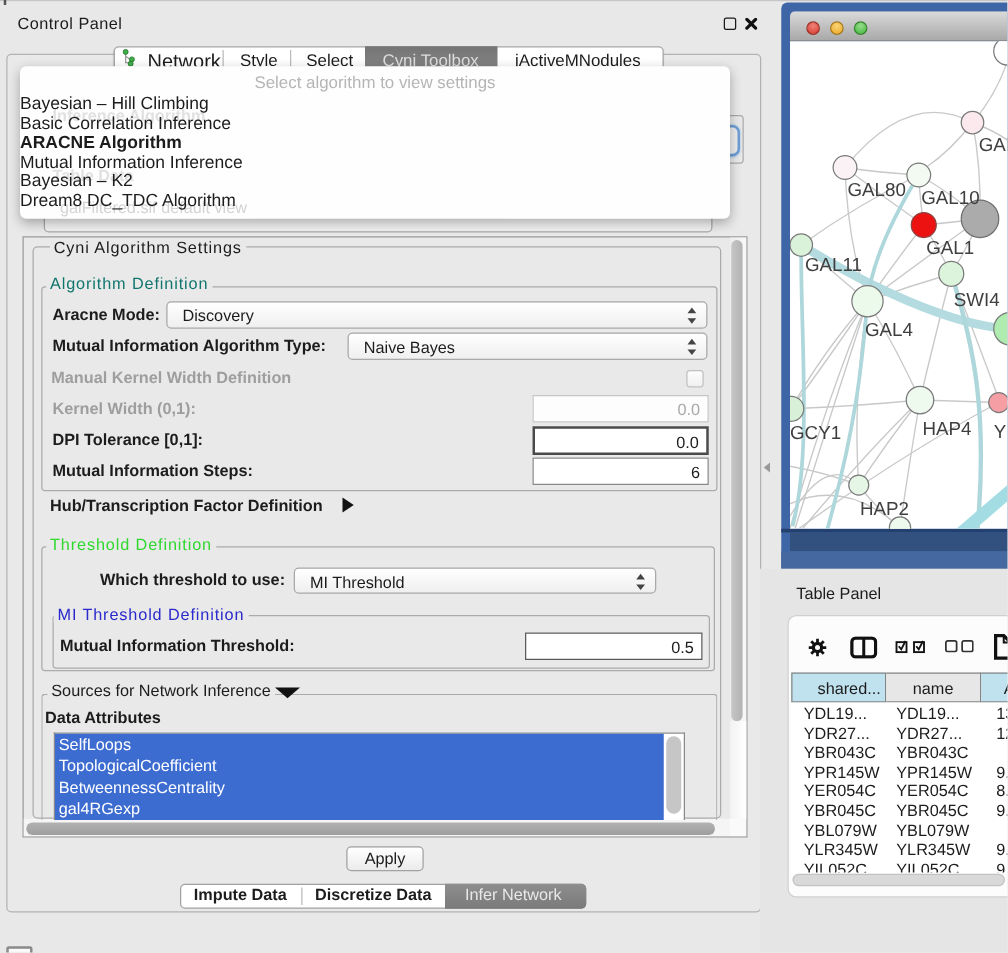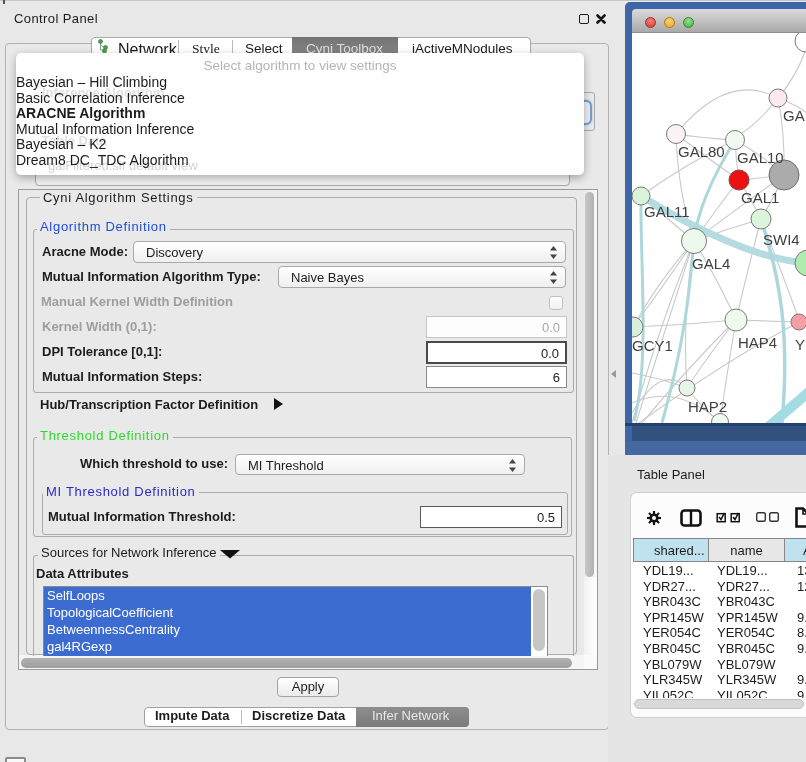--- a/index.html
+++ b/index.html
@@ -30,21 +30,21 @@
 <div class="abs" style="left:178px;top:40px;width:1px;height:14px;background:#bbb;"></div>
 <div class="abs" style="left:232px;top:40px;width:1px;height:14px;background:#bbb;"></div>
 <div class="abs" style="left:292px;top:37px;width:106px;height:20px;background:linear-gradient(#747474,#868686);"></div>
 <svg class="abs" style="left:98px;top:39px;" width="12" height="15" viewBox="0 0 12 15">
  <path d="M2.5 3 L2.5 11 L6 11 M2.5 6 L7 9" stroke="#9a9a9a" stroke-width="1" fill="none"></path>
  <circle cx="2.5" cy="2.5" r="2" fill="#3fae49" stroke="#2a7c33" stroke-width="0.7"></circle>
  <circle cx="7.5" cy="8.5" r="2" fill="#3fae49" stroke="#2a7c33" stroke-width="0.7"></circle>
  <circle cx="6.5" cy="12" r="2" fill="#3fae49" stroke="#2a7c33" stroke-width="0.7"></circle>
 </svg>
 <div class="abs" style="left:118px;top:41px;font-size:16px;">Network</div>
-<div class="abs" style="left:192px;top:41px;font-size:13.5px;font-family:Liberation Serif, serif;">Style</div>
+<div class="abs" style="left:192px;top:41px;font-size:13.5px;">Style</div>
 <div class="abs" style="left:245px;top:41px;font-size:13.5px;">Select</div>
 <div class="abs" style="left:306px;top:41px;font-size:13.5px;color:#dedede;">Cyni Toolbox</div>
 <div class="abs" style="left:412px;top:41px;font-size:13.5px;">jActiveMNodules</div>
 
 <div class="grp" style="left:28px;top:92px;width:567px;height:39px;"></div>
 <div class="abs" style="left:570px;top:100px;width:22px;height:25px;border:2px solid #6f9ed6;border-radius:6px;background:#ededed;box-shadow:0 0 2px #8ab4e0;"></div>
 <div class="combo" style="left:35px;top:164px;width:535px;height:22px;"></div>
 
 <div class="abs" style="left:18px;top:189px;width:580px;height:481px;border:1px solid #9a9a9a;background:#e9e9e9;"></div>
 
@@ -53,21 +53,21 @@
 <div class="abs" style="left:584px;top:577px;width:13px;height:78px;background:linear-gradient(to right,#f2f2f2,#fff);"></div>
 
 <div class="abs" style="left:19px;top:655px;width:565px;height:14px;background:#f5f5f5;"></div>
 <div class="abs" style="left:21px;top:658px;width:551px;height:10px;border-radius:5px;background:linear-gradient(#b2b2b2,#9e9e9e);"></div>
 <div class="abs" style="left:584px;top:655px;width:13px;height:14px;background:#fafafa;"></div>
 
 <div class="grp" style="left:26px;top:197px;width:551px;height:458px;border-radius:4px;"></div>
 <div class="gtitle ls" style="left:40px;top:191px;">Cyni Algorithm Settings</div>
 
 <div class="grp" style="left:33px;top:229px;width:541px;height:164px;"></div>
-<div class="gtitle ls" style="left:37px;top:220px;color:#1d4ed8;">Algorithm Definition</div>
+<div class="gtitle ls" style="left:37px;top:220px;color:#0f766e;">Algorithm Definition</div>
 
 <div class="abs b" style="left:42px;top:244px;">Aracne Mode:</div>
 <div class="combo" style="left:133px;top:241px;width:433px;height:22px;">
   <span class="ct">Discovery</span>
   <svg class="arr" viewBox="0 0 9 15">
       <path d="M4.5 1 L8 5.5 L1 5.5 Z" fill="#444"></path>
       <path d="M4.5 14 L1 9.5 L8 9.5 Z" fill="#444"></path>
     </svg>
 </div>
 

